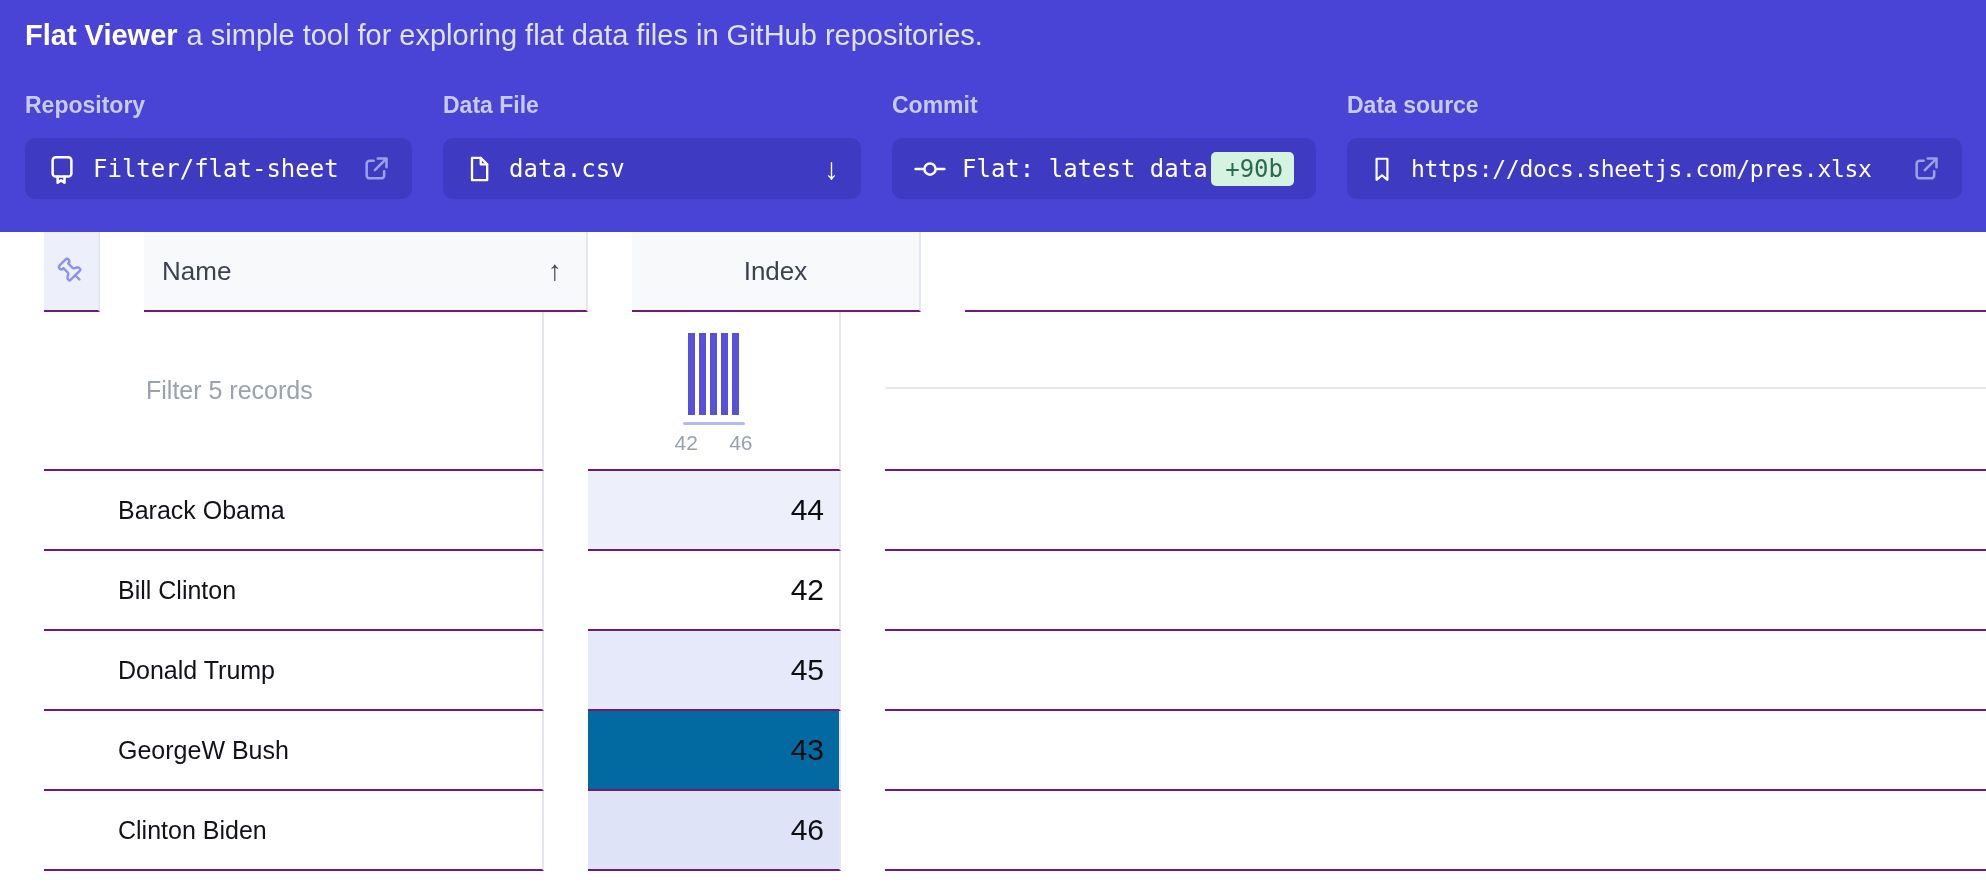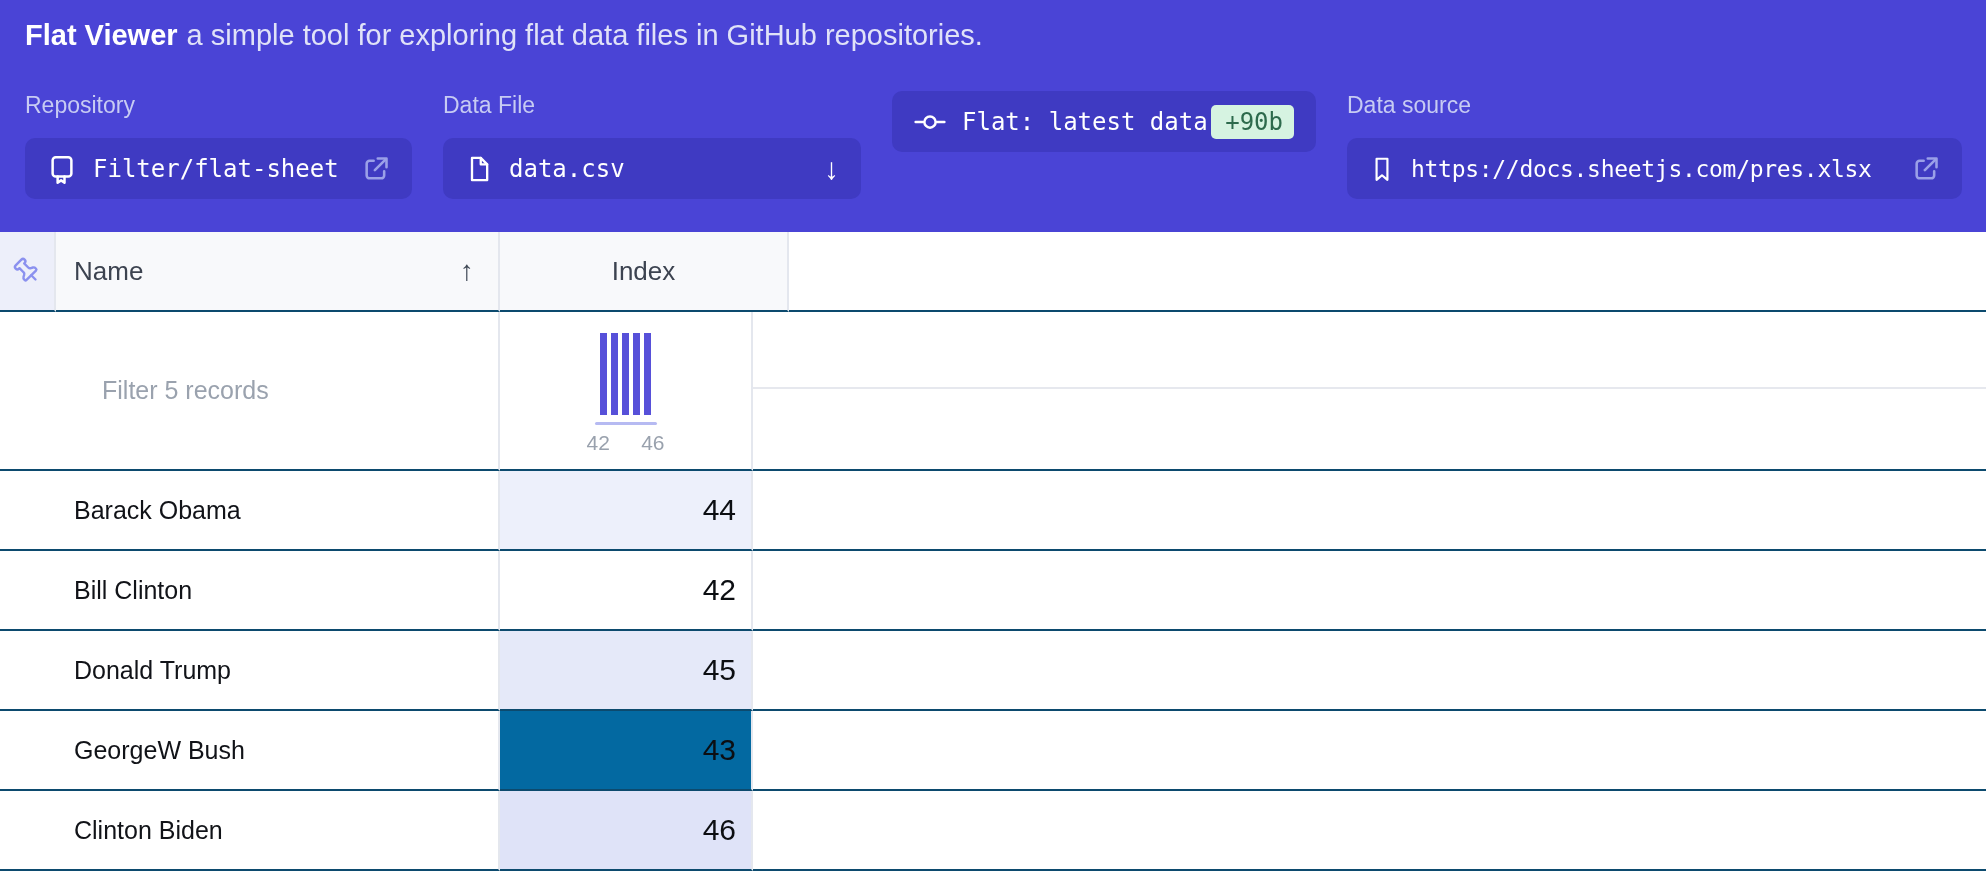--- a/index.html
+++ b/index.html
@@ -6,36 +6,36 @@
   html,body { background:#ffffff; }
   body { font-family:"Liberation Sans", sans-serif; }
   .app { position:relative; width:1986px; height:888px; background:#fff; overflow:hidden; }
 
   
   .topbar { width:100%; height:232px; background:#4a44d6; }
   .title-row { padding:17px 25px 0 25px; font-size:29px; line-height:36px; color:#e0e2f8; }
   .title-row .app-title { color:#ffffff; font-weight:700; margin-right:9px; }
   .controls { display:flex; gap:31px; padding:0 24px 0 25px; margin-top:38px; }
   .control { display:flex; flex-direction:column; }
-  .control .ctl-label { font-size:23px; font-weight:400; color:#c7cbf3; line-height:28px; margin-bottom:19px; }
+  .control .ctl-label { font-size:23px; font-weight:700; color:#c7cbf3; line-height:28px; margin-bottom:19px; }
   .ctl-box { height:61px; background:#3f3ac2; border-radius:10px; display:flex; align-items:center; padding:0 22px; color:#ffffff; }
   .ctl-box .value { font-family:"DejaVu Sans Mono", monospace; font-size:24px; white-space:nowrap; }
   .ctl-box .lead-icon { display:flex; margin-right:16px; flex:none; }
   .ctl-box .trail { margin-left:auto; display:flex; align-items:center; flex:none; padding-left:14px; }
   .c-repo { width:387px; } .c-file { width:418px; } .c-commit { width:424px; } .c-source { flex:1; }
   .c-source .value { font-size:23px; letter-spacing:-0.3px; }
   .badge { font-family:"DejaVu Sans Mono", monospace; font-size:24px; background:#d6f3e1; color:#2d6a4c; padding:3px 11px; border-radius:5px; }
   .dl-arrow { font-size:30px; color:#ffffff; line-height:30px; }
 
   
   .grid { width:100%; }
   .t-row { display:flex; width:100%; }
   .cell { position:relative; }
   .v-border { border-right:2px solid #e4e7ee; }
-  .h-border { border-bottom:2px solid #0c4a6e; }
+  .h-border { border-bottom:2px solid #701a75;margin-left:44px; }
 
   .header-row { height:80px; background:#ffffff; }
   .header-row .cell { background:#f8f9fb; display:flex; align-items:center; font-size:26px; color:#3c4350; font-weight:500; }
   .pin-cell { width:56px; background:#edeffa !important; justify-content:center; cursor:pointer; }
   .name-head { width:444px; padding-left:18px; cursor:pointer; }
   .name-head .sort-arrow { margin-left:auto; margin-right:24px; font-size:28px; color:#3f4855; font-weight:400; }
   .index-head { width:289px; justify-content:center; cursor:pointer; }
   .head-filler { flex:1; background:#ffffff !important; }
 
   .filter-row { height:159px; background:#fff; }
@@ -98,20 +98,21 @@
               <path d="M6 2.5h7.5L19 8v13.5H6z"></path>
               <path d="M13.5 2.5V8H19"></path>
             </svg>
           </span>
           <span class="value">data.csv</span>
           <span class="trail dl-arrow">↓</span>
         </div>
       </div>
 
       <div class="control c-commit">
+        <div class="ctl-label">Commit</div>
         <div class="ctl-box">
           <span class="lead-icon">
             <svg width="32" height="30" viewBox="0 0 24 24" fill="none" stroke="#ffffff" stroke-width="2" stroke-linecap="round">
               <line x1="0.5" y1="12" x2="6.5" y2="12"></line>
               <circle cx="12" cy="12" r="4.5"></circle>
               <line x1="17.5" y1="12" x2="23.5" y2="12"></line>
             </svg>
           </span>
           <span class="value">Flat: latest data</span>
           <span class="trail badge">+90b</span>

